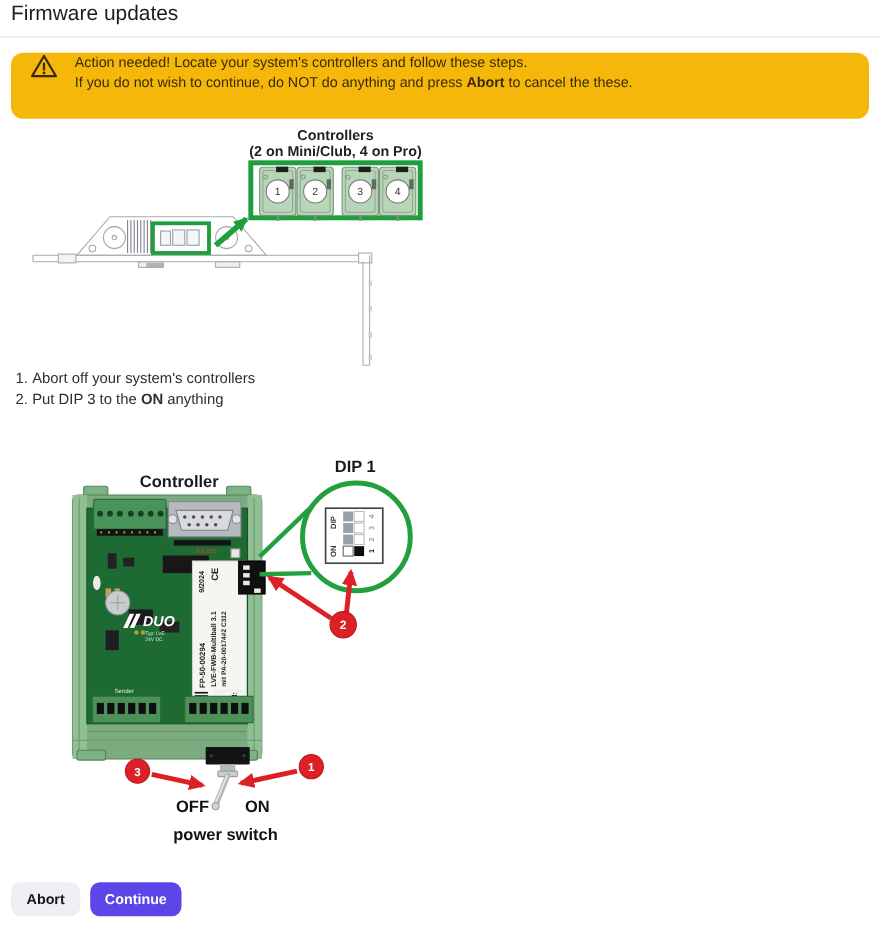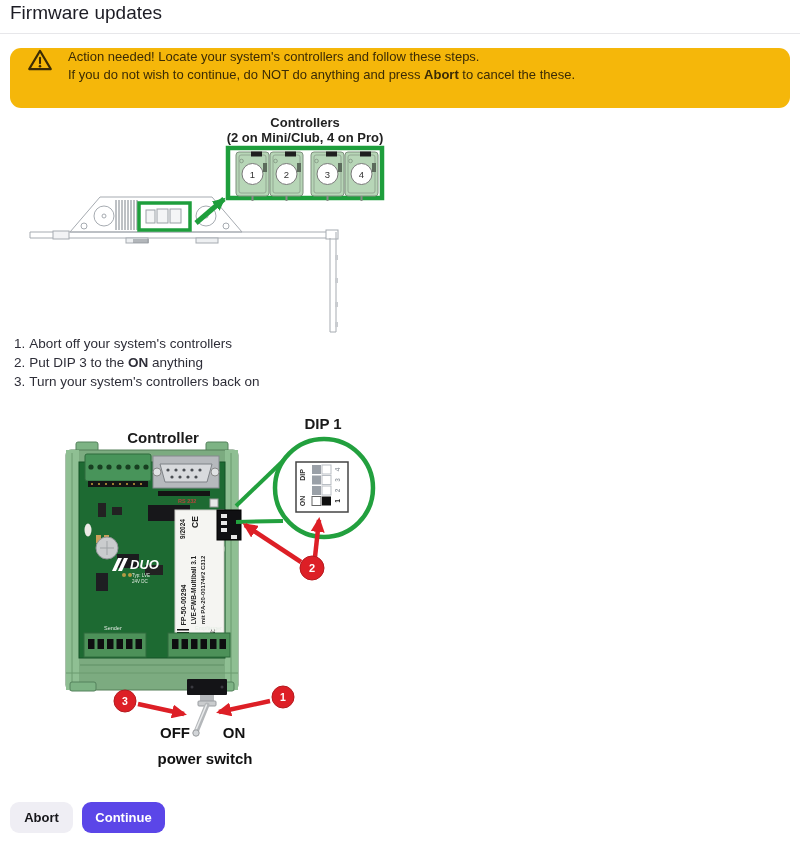--- a/index.html
+++ b/index.html
@@ -132,21 +132,20 @@
         <circle cx="350.5" cy="51" r="1.8" fill="none" stroke="#8aa08a"></circle>
         <line x1="361.5" y1="86" x2="361.5" y2="91" stroke="#8a8a8a" stroke-width="2"></line>
         <text x="361.5" y="67.5" text-anchor="middle" font-size="9.5" fill="#333">4</text>
       </g>
     </g>
   </svg>
 
   <div class="steps">
     <div class="step"><span class="step-num">1.</span><span>Abort off your system's controllers</span><b></b><span></span></div>
     <div class="step"><span class="step-num">2.</span><span>Put DIP 3 to the </span><b>ON</b><span> anything</span></div>
-    <div class="step"><span class="step-num">3.</span><span>Turn your system's controllers back on</span><b></b><span></span></div>
   </div>
 
   <svg class="fig" style="left:0; top:415px;" width="420" height="365" viewBox="0 0 420 365">
     <defs>
       <marker id="ra" markerUnits="userSpaceOnUse" markerWidth="16" markerHeight="14" refX="12" refY="7" orient="auto">
         <path d="M0,0 L15,7 L0,14 Z" fill="#DD1F26"></path>
       </marker>
     </defs>
 
     <text x="163" y="28" text-anchor="middle" font-size="15" font-weight="bold" fill="#1a1a1a">Controller</text>

